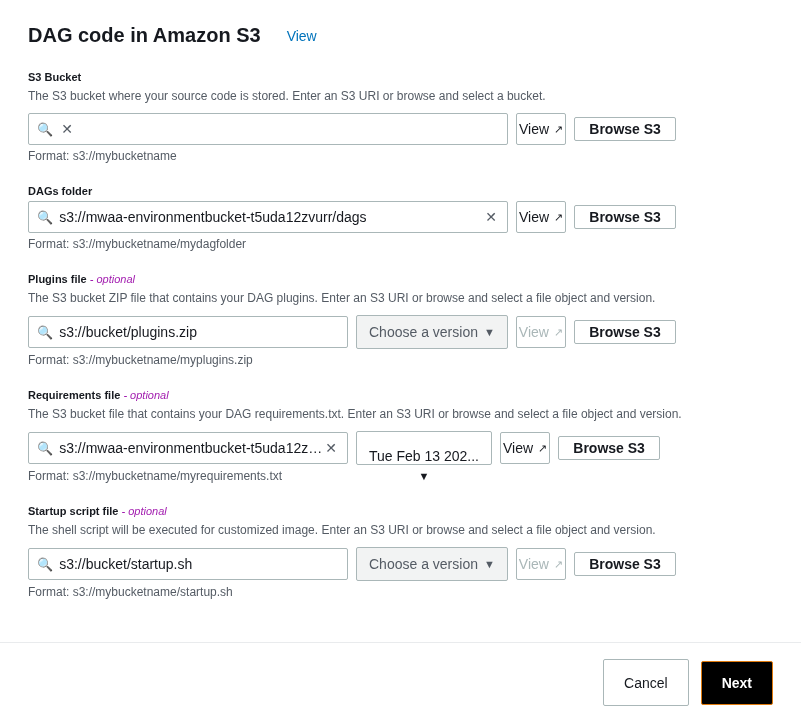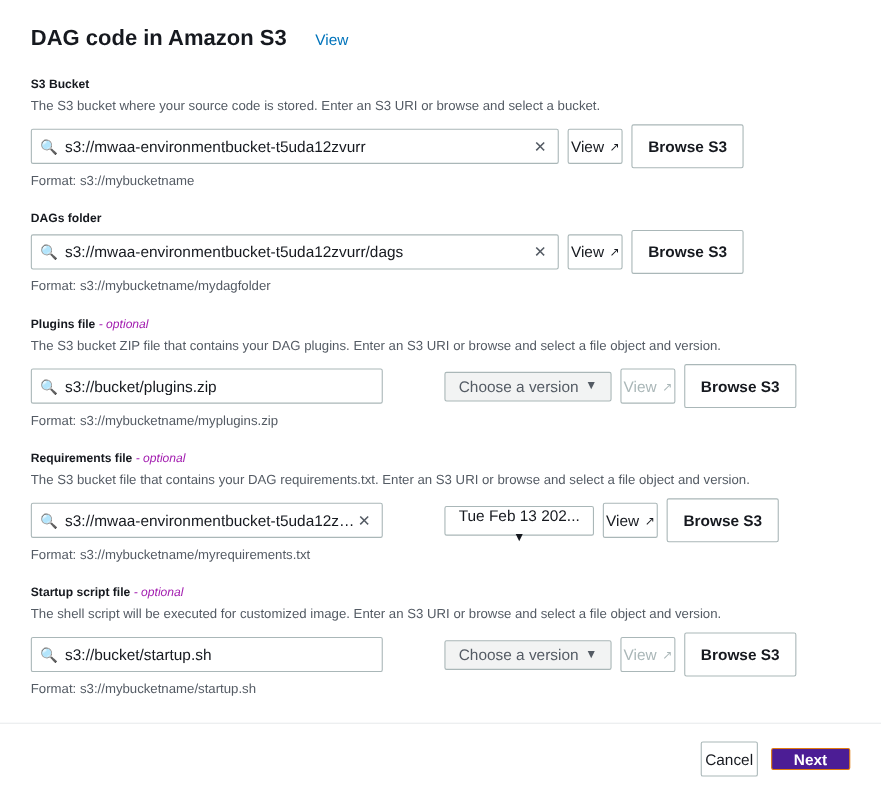--- a/index.html
+++ b/index.html
@@ -134,46 +134,45 @@
       white-space: nowrap;
     }
 
     .btn-view.disabled {
       color: #aab7b8;
       cursor: default;
       background: #fff;
     }
 
     .btn-browse {
-      height: 40px;
+      height: 24px;
       padding: 0 14px;
       border: 1px solid #aab7b8;
       border-radius: 2px;
       background: #fff;
       color: #16191f;
       font-size: 14px;
       cursor: pointer;
       white-space: nowrap;
       font-weight: 700;
     }
 
     .version-select {
       display: flex;
       align-items: center;
       height: 27px;
-      padding: 0 12px;
+      padding: 16px 12px;
       border: 1px solid #aab7b8;
       border-radius: 2px;
       background: #f2f3f3;
       color: #545b64;
       font-size: 14px;
       cursor: pointer;
       gap: 6px;
       white-space: nowrap;
-      margin-left: 48px;
     }
 
     .version-select.has-value {
       background: #fff;
       color: #16191f;
       flex-direction: column;
     }
 
     .format-hint {
       font-size: 12px;
@@ -184,36 +183,36 @@
       display: flex;
       justify-content: flex-end;
       align-items: center;
       gap: 12px;
       padding: 16px 28px;
       border-top: 1px solid #e9ebed;
       background: #fff;
     }
 
     .btn-cancel {
-      height: 32px;
-      padding: 0 3px;
+      height: 47px;
+      padding: 0 20px;
       border: 1px solid #aab7b8;
       border-radius: 2px;
       background: #fff;
       color: #16191f;
       font-size: 14px;
       cursor: pointer;
     }
 
     .btn-next {
-      height: 20px;
+      height: 44px;
       padding: 0 20px;
       border: 1px solid #e07b0e;
       border-radius: 2px;
-      background: #4c1d95;
+      background: #000000;
       color: #fff;
       font-size: 14px;
       font-weight: 700;
       cursor: pointer;
     }
 
     .external-icon {
       font-size: 11px;
     }
 
@@ -230,21 +229,20 @@
     <h1 class="page-title">DAG code in Amazon S3</h1>
     <a class="info-link">View</a>
   </div>
 
   <div class="section">
     <div class="section-title">S3 Bucket</div>
     <div class="section-desc">The S3 bucket where your source code is stored. Enter an S3 URI or browse and select a bucket.</div>
     <div class="input-row">
       <div class="search-input-wrap input-wide">
         <span class="search-icon">🔍</span>
-        <input type="text" value="s3://mwaa-environmentbucket-t5uda12zvurr" style="">
         <button class="clear-btn">✕</button>
       </div>
       <button class="btn-view">
         <span>View</span>
         <span class="external-icon">↗</span>
       </button>
       <button class="btn-browse">Browse S3</button>
     </div>
     <div class="format-hint">Format: s3://mybucketname</div>
   </div>

